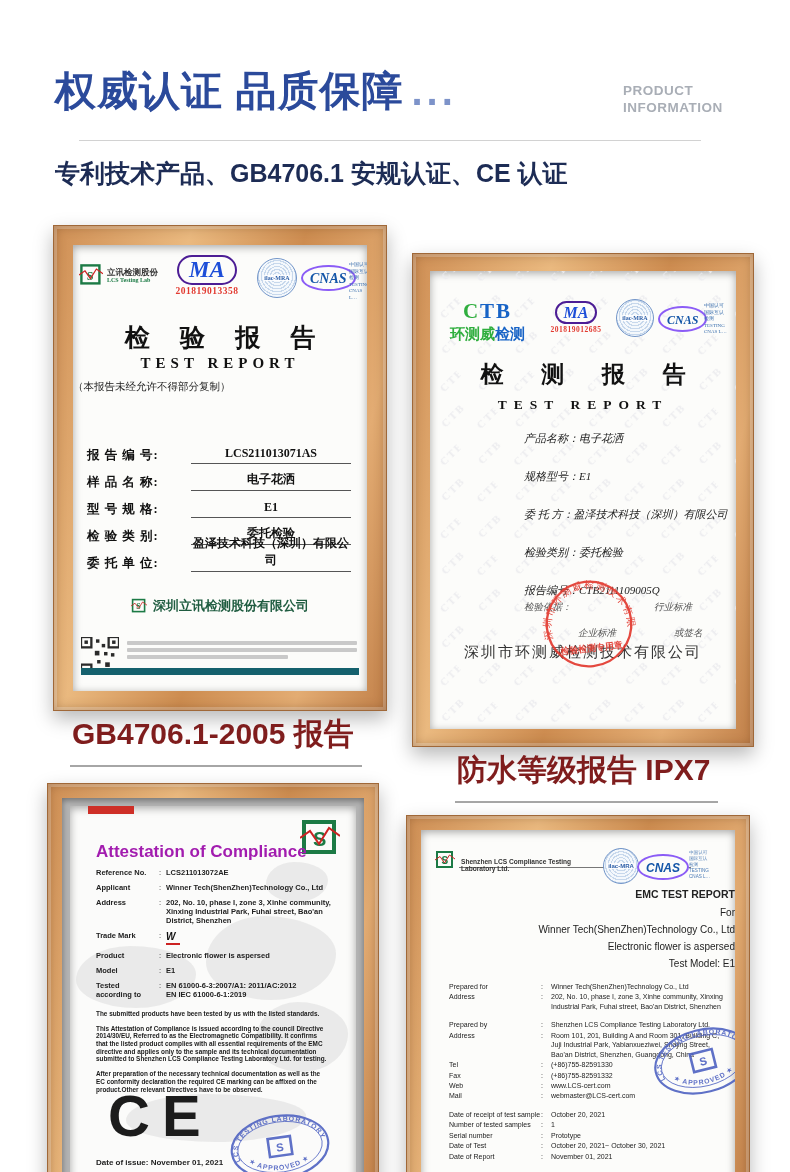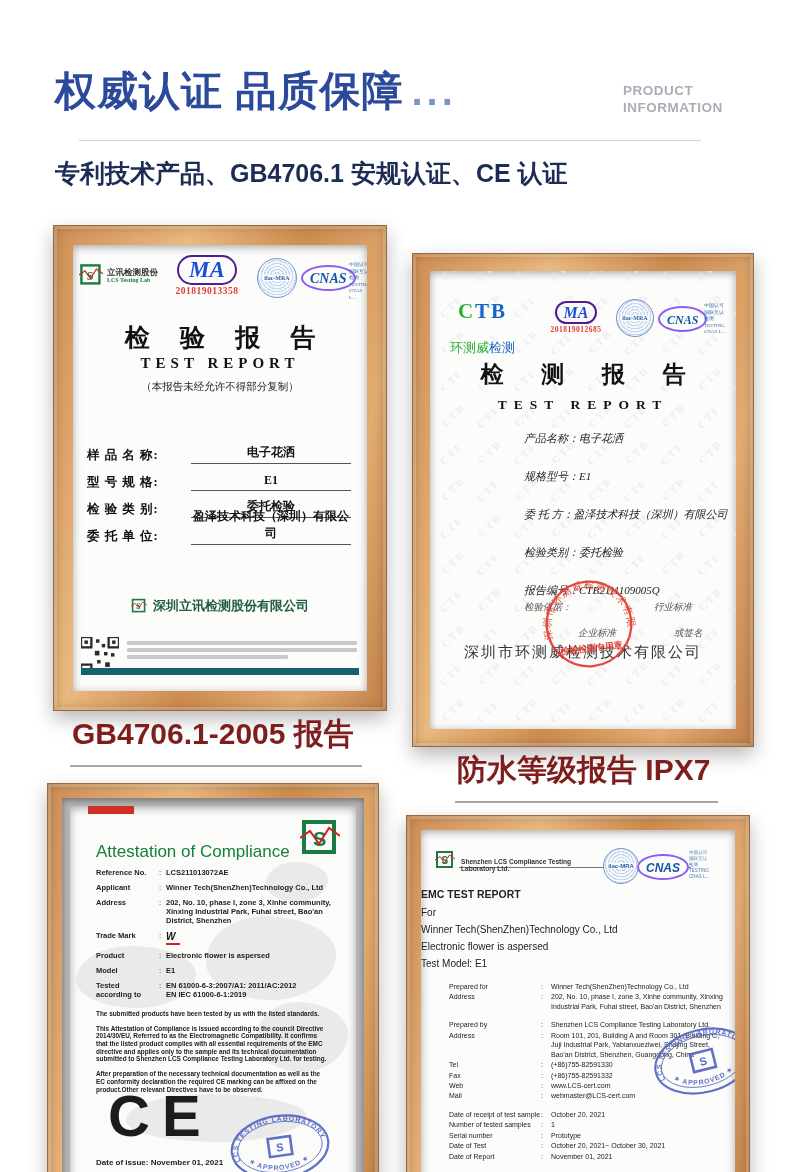--- a/index.html
+++ b/index.html
@@ -52,61 +52,61 @@
   .cma1 .cma-box{font-size:23px;line-height:26px}
   .cma1 .cma-num{font-size:9.5px}
   .ilac1{left:178px;top:3px;width:38px;height:38px;position:absolute}
   .cnas1{left:222px;top:10px;position:absolute}
   .cnas1 span{font-size:14px}
   .side1{left:270px;top:7px;position:absolute}
   .title-cn{position:absolute;left:0;right:0;text-align:center;font-weight:700;color:#111}
   .title-en{position:absolute;left:0;right:0;text-align:center;font-weight:700;color:#111}
   .p1 .title-cn{top:76px;font-size:25px;letter-spacing:12px;text-indent:12px}
   .p1 .title-en{top:110px;font-size:15px;letter-spacing:5px}
-  .p1 .notice{position:absolute;top:135px;left:0;right:0;text-align:center;font-size:10.5px;color:#222}
+  .p1 .notice{position:absolute;top:135px;left:0;right:0;font-size:10.5px;color:#222}
   .fields1{position:absolute;left:14px;right:16px;top:192px}
   .frow{display:flex;align-items:flex-end;height:27px}
   .flab{width:104px;font-size:12.5px;font-weight:700;color:#111;letter-spacing:1px}
   .fval{flex:1;text-align:center;font-size:12px;font-weight:700;color:#111;border-bottom:1px solid #555;padding-bottom:2px}
   .issuer1{position:absolute;left:0;right:0;top:352px;display:flex;align-items:center;justify-content:center;gap:6px;
            font-size:13px;color:#1f5c40;font-weight:700}
   .qr-row{position:absolute;left:8px;top:392px;right:10px;display:flex;gap:8px}
   .tlines{flex:1;padding-top:4px}
   .tline{height:3.5px;background:#c9c9c9;margin-bottom:3.5px;border-radius:1px}
   .tline.short{width:70%}
   .teal{position:absolute;left:8px;right:8px;bottom:16px;height:7px;background:#15616d}
 
   
   .wm-svg{position:absolute;inset:0;width:100%;height:100%}
   .p2 .lrow{position:absolute;left:20px;top:26px;right:4px;height:52px}
   .ctb{position:absolute;left:0;top:2px;text-align:center}
   .ctb-letters span{font-size:21px;font-weight:800;letter-spacing:2px}
   .ctb-c{color:#2fae3e}.ctb-t{color:#1763c6}.ctb-b{color:#1763c6}
-  .ctb-sub{font-size:13px;font-weight:400;margin-top:15px}
+  .ctb-sub{font-size:15px;font-weight:700;margin-top:1px}
   .ctb-sub .g{color:#2fae3e}.ctb-sub .b{color:#1763c6}
   .cma2{position:absolute;left:94px;top:4px;width:64px;text-align:center}
   .cma2 .cma-box{font-size:16px;line-height:19px;border-width:2.5px;border-radius:12px;padding:0 7px}
   .cma2 .cma-num{font-size:7.5px}
   .ilac2{position:absolute;left:166px;top:2px;width:36px;height:36px}
   .cnas2{position:absolute;left:208px;top:9px}
   .cnas2 span{font-size:12px}
   .side2{position:absolute;left:254px;top:6px}
   .p2 .title-cn{top:88px;font-size:23px;letter-spacing:16px;text-indent:16px}
   .p2 .title-en{top:126px;font-size:13.5px;letter-spacing:7px}
   .fields2{position:absolute;left:94px;top:160px}
   .f2row{font-style:italic;font-size:11px;color:#222;margin-bottom:23px;white-space:nowrap}
   .basis{position:absolute;font-style:italic;font-size:9.5px;color:#555}
   .rstamp{position:absolute;left:112px;top:306px;width:94px;height:94px;transform:rotate(-6deg);opacity:.92}
   .issuer2{position:absolute;left:0;right:0;top:372px;text-align:center;font-size:15px;letter-spacing:2px;color:#333}
 
   
   .blob{position:absolute;background:#dcdcdc;opacity:.55;border-radius:45% 55% 50% 50%/55% 45% 55% 45%}
   .redbar{position:absolute;left:18px;top:0;width:46px;height:8px;background:#ce2f27}
   .lcs3{position:absolute;right:16px;top:12px}
-  .p3 .doc-title{position:absolute;left:26px;top:36px;font-size:17px;font-weight:400;color:#15803d}
+  .p3 .doc-title{position:absolute;left:26px;top:36px;font-size:17px;font-weight:700;color:#a21caf}
   .rows3{position:absolute;left:26px;top:62px;right:18px;font-size:7.5px;color:#222}
   .r3{display:flex;margin-bottom:6px}
   .r3 .lab{width:58px;font-weight:700}
   .r3 .col{width:12px;text-align:center}
   .r3 .val{flex:1;font-weight:600}
   .wmark{font-weight:800;font-style:italic;font-size:10px;color:#111;display:inline-block}
   .wunder{width:14px;height:2px;background:#c22;margin-top:1px}
   .paras3{position:absolute;left:26px;top:204px;right:28px;font-size:6.4px;line-height:1.2;color:#1a1a1a;font-weight:600}
   .paras3 p{margin:0 0 7px 0}
   .ce{position:absolute;left:38px;top:276px;font-size:58px;font-weight:700;letter-spacing:12px;color:#1c1c1c}
@@ -116,21 +116,21 @@
 
   
   .hdr4{position:absolute;left:14px;top:16px;right:8px;height:46px}
   .hline4{position:absolute;left:24px;top:21px;right:36px;height:1px;background:#777}
   .lcs4{position:absolute;left:0;top:4px}
   .lab4{position:absolute;left:26px;top:12px;width:146px;font-size:6.6px;color:#333;font-weight:600}
   .ilac4{position:absolute;left:168px;top:2px;width:34px;height:34px}
   .cnas4{position:absolute;left:202px;top:8px;background:#fcfcfa}
   .cnas4 span{font-size:12px}
   .side4{position:absolute;left:254px;top:4px;font-size:4.6px;color:#4a7ab5;line-height:1.3}
-  .center4{position:absolute;left:0;right:0;top:58px;text-align:left;color:#222}
+  .center4{position:absolute;left:0;right:0;top:58px;text-align:right;color:#222}
   .t4{font-size:10.5px;font-weight:700;margin-bottom:7px}
   .l4{font-size:10px;margin-bottom:6px}
   .rows4{position:absolute;left:28px;top:152px;right:12px;font-size:7px;color:#222;line-height:1.35}
   .r4{display:flex;margin-bottom:1px}
   .r4 .lab{width:92px}
   .r4 .col{width:10px}
   .r4 .val{flex:1}
   .gap{margin-top:9px}
   .bstamp4{position:absolute;right:-20px;top:196px;width:104px;height:70px;transform:rotate(-14deg)}
 </style>
@@ -172,20 +172,24 @@
         <div class="cnas-side pre side1">中国认可
 国际互认
 检测
 TESTING
 CNAS L…</div>
       </div>
       <div class="title-cn">检 验 报 告</div>
       <div class="title-en">TEST REPORT</div>
       <div class="notice">（本报告未经允许不得部分复制）</div>
       <div class="fields1">
+        <div class="frow">
+            <span class="flab">报 告 编 号:</span>
+            <span class="fval">LCS211013071AS</span>
+          </div>
         <div class="frow">
             <span class="flab">样 品 名 称:</span>
             <span class="fval">电子花洒</span>
           </div>
         <div class="frow">
             <span class="flab">型 号 规 格:</span>
             <span class="fval">E1</span>
           </div>
         <div class="frow">
             <span class="flab">检 验 类 别:</span>

